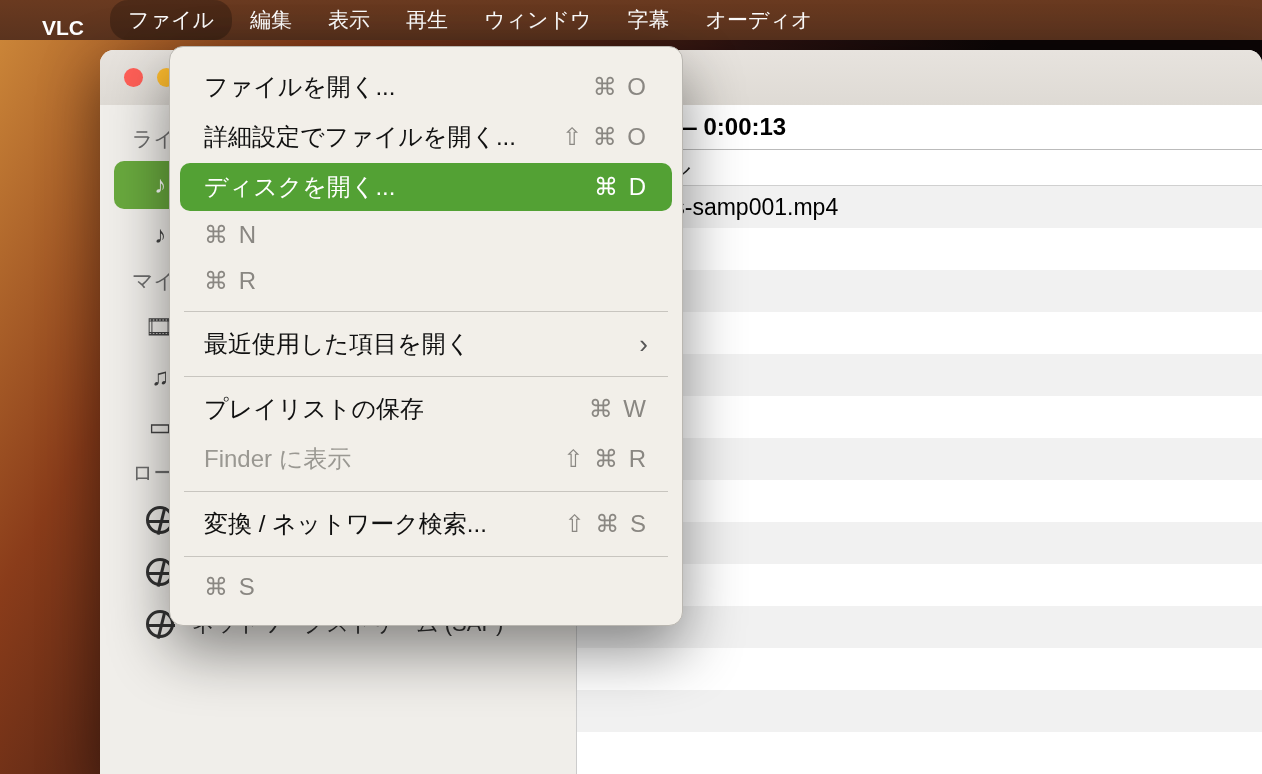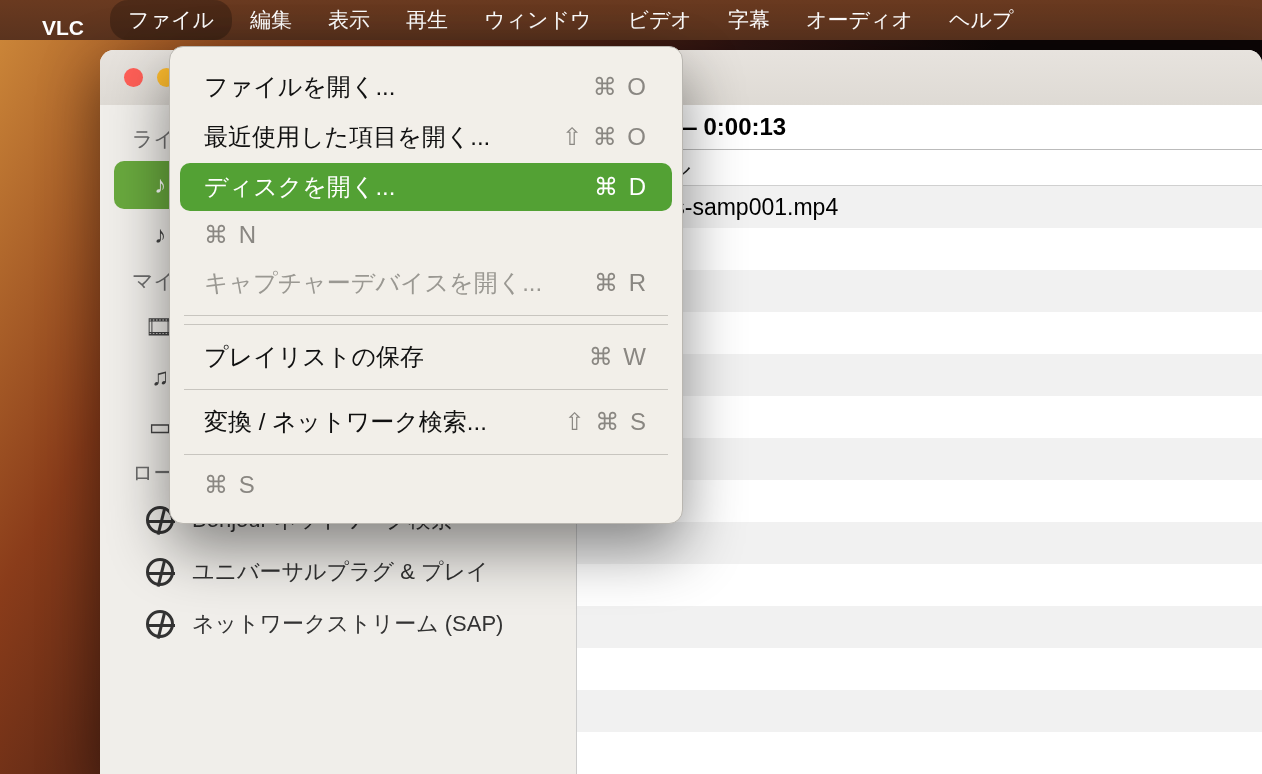--- a/index.html
+++ b/index.html
@@ -57,24 +57,22 @@
 <body>
 
 <div class="menubar">
   <span class="apple"></span>
   <span class="app">VLC</span>
   <span class="mi active">ファイル</span>
   <span class="mi">編集</span>
   <span class="mi">表示</span>
   <span class="mi">再生</span>
   <span class="mi">ウィンドウ</span>
-  <span class="mi">ビデオ</span>
   <span class="mi">字幕</span>
   <span class="mi">オーディオ</span>
-  <span class="mi">ヘルプ</span>
 </div>
 
 <div class="window">
   <div class="titlebar">
     <div class="tl-btn tl-close"></div>
     <div class="tl-btn tl-min"></div>
     <div class="tl-btn tl-max"></div>
   </div>
   <div class="content">
     <div class="sidebar">
@@ -147,39 +145,46 @@
     </div>
   </div>
 </div>
 
 <div class="menu">
   <div class="item">
     <span>ファイルを開く...</span>
     <span class="sc">⌘ O</span>
   </div>
   <div class="item">
-    <span>最近使用した項目を開く...</span>
+    <span>詳細設定でファイルを開く...</span>
     <span class="sc">⇧ ⌘ O</span>
   </div>
   <div class="item sel">
     <span>ディスクを開く...</span>
     <span class="sc">⌘ D</span>
   </div>
   <div class="item dis">
     <span class="sc">⌘ N</span>
   </div>
   <div class="item dis">
-    <span>キャプチャーデバイスを開く...</span>
     <span class="sc">⌘ R</span>
   </div>
   <div class="sep"></div>
+  <div class="item">
+    <span>最近使用した項目を開く</span>
+    <span class="sub">›</span>
+  </div>
   <div class="sep"></div>
   <div class="item">
     <span>プレイリストの保存</span>
     <span class="sc">⌘ W</span>
+  </div>
+  <div class="item dis">
+    <span>Finder に表示</span>
+    <span class="sc">⇧ ⌘ R</span>
   </div>
   <div class="sep"></div>
   <div class="item">
     <span>変換 / ネットワーク検索...</span>
     <span class="sc">⇧ ⌘ S</span>
   </div>
   <div class="sep"></div>
   <div class="item">
     <span class="sc">⌘ S</span>
   </div>

